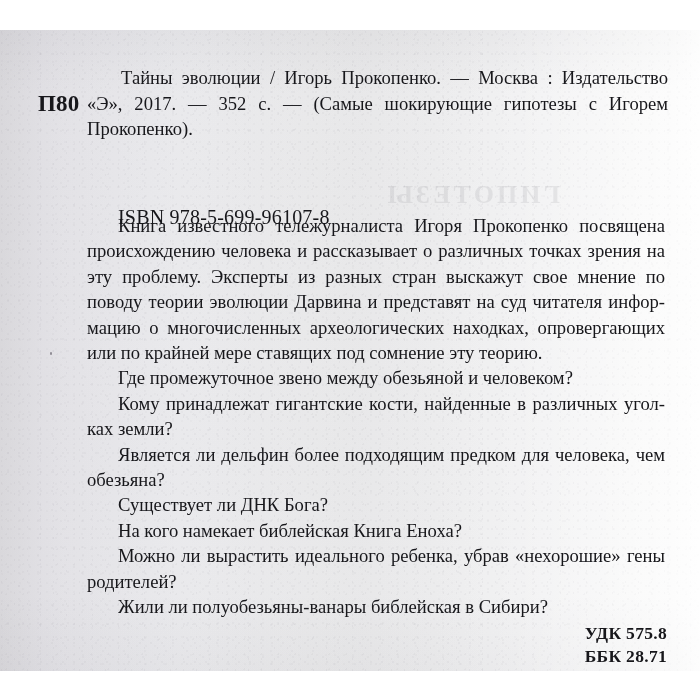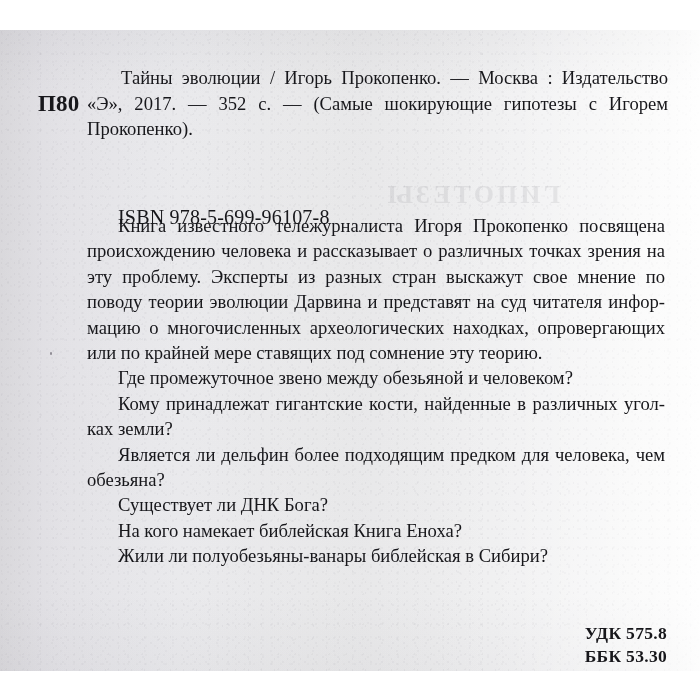--- a/index.html
+++ b/index.html
@@ -215,24 +215,25 @@
 
       <div class="isbn">ISBN 978-5-699-96107-8</div>
 
       <div class="annotation">
         <p>Книга известного тележурналиста Игоря Прокопенко посвящена происхождению человека и рассказывает о различных точках зрения на эту проблему. Эксперты из разных стран выскажут свое мнение по поводу теории эволюции Дарвина и представят на суд читателя инфор­мацию о многочисленных археологических находках, опровергающих или по крайней мере ставящих под сомнение эту теорию.</p>
         <p>Где промежуточное звено между обезьяной и человеком?</p>
         <p>Кому принадлежат гигантские кости, найденные в различных угол­ках земли?</p>
         <p>Является ли дельфин более подходящим предком для человека, чем обезьяна?</p>
         <p>Существует ли ДНК Бога?</p>
         <p>На кого намекает библейская Книга Еноха?</p>
+        <p>Можно ли вырастить идеального ребенка, убрав «нехорошие» гены родителей?</p>
         <p>Жили ли полуобезьяны-ванары библейская в Сибири?</p>
       </div>
 
       <div class="codes">
         <div>УДК 575.8</div>
-        <div>ББК 53.30</div>
+        <div>ББК 28.71</div>
       </div>
 
     </div>
   </div>
 
 </div>
 
 </body></html>

